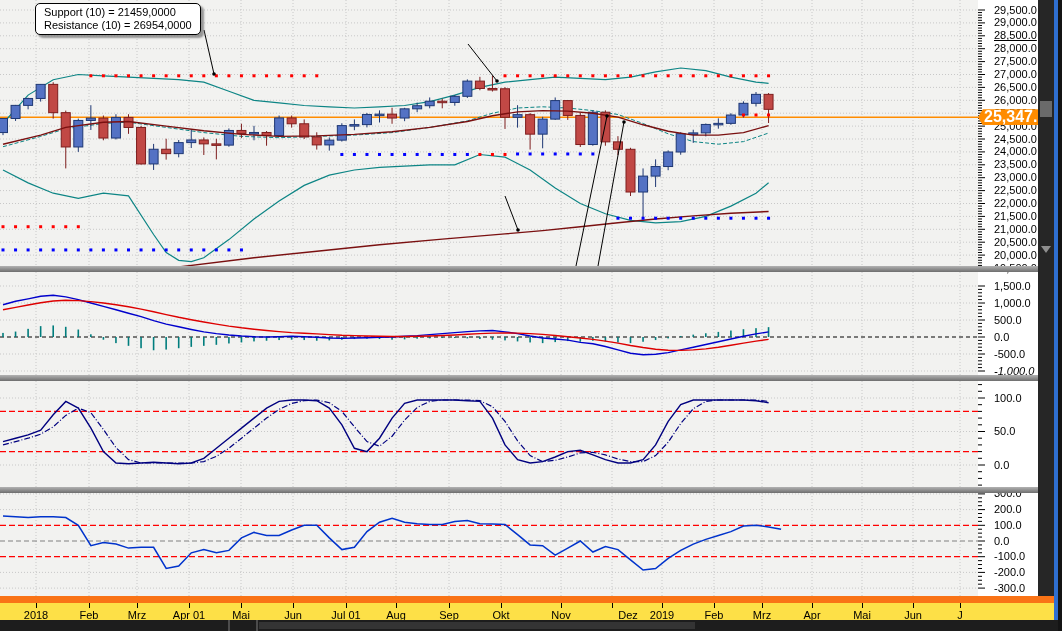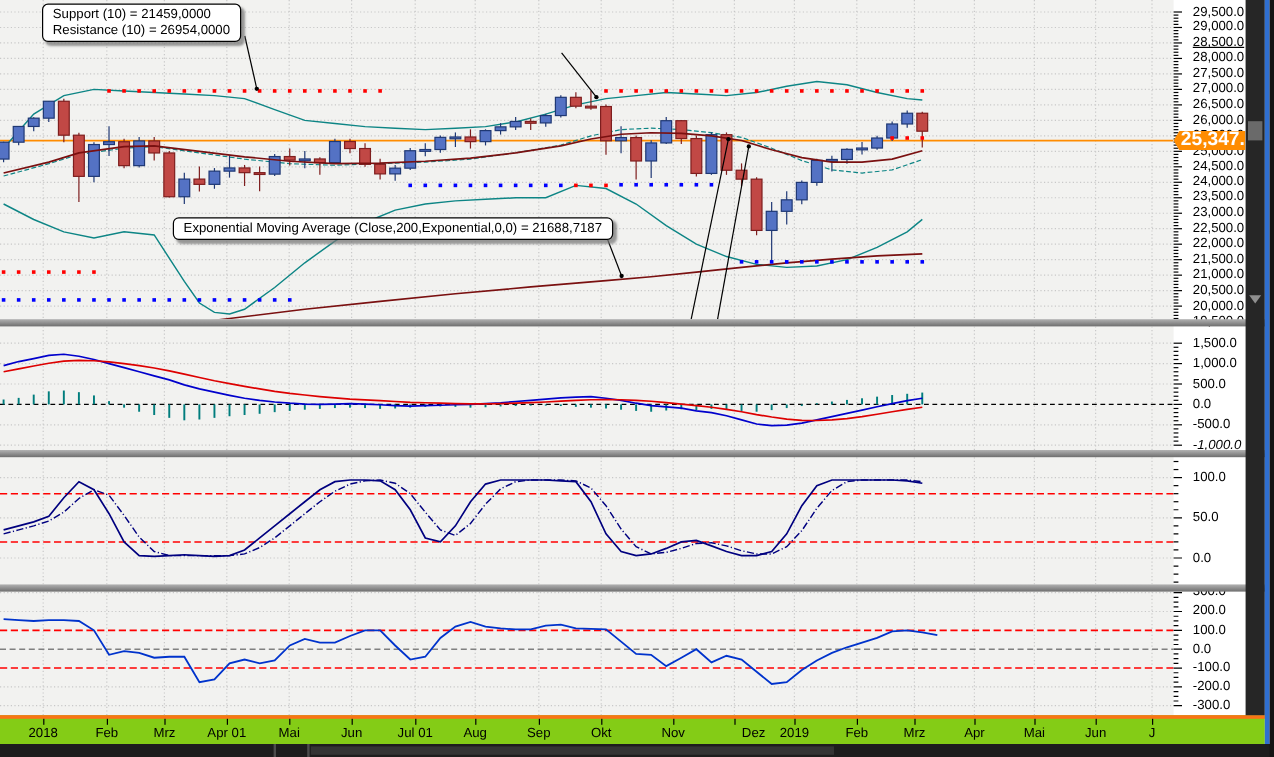--- a/index.html
+++ b/index.html
@@ -5,21 +5,21 @@
   html,body{margin:0;padding:0;background:#dcdcdc;font-family:"Liberation Sans",sans-serif;}
   #app{position:relative;width:1062px;height:631px;overflow:hidden;background:#f2f2f0;}
   .panel{position:absolute;left:0;width:978px;background:#f2f2f0;z-index:0;}
   #axis-gutter{position:absolute;left:978px;top:0;width:60px;height:596px;background:#ffffff;z-index:2;}
   .axis-label{position:absolute;left:16px;font-size:11px;line-height:13px;height:13px;color:#000;white-space:nowrap;}
   #chart-svg{position:absolute;left:0;top:0;z-index:3;}
   #price-tag{position:absolute;left:978px;width:60px;height:16px;background:#ff8c00;color:#fff;
      font-size:16px;font-weight:bold;line-height:16px;padding-left:6px;box-sizing:border-box;z-index:5;
      clip-path:polygon(0 50%,8% 0,100% 0,100% 100%,8% 100%);}
   .divider{position:absolute;left:0;width:1056px;height:6px;background:linear-gradient(#b2b2b2,#6e6e6e);z-index:6;}
-  #date-axis{position:absolute;left:0;top:596px;width:1054px;height:24px;background:#84cc16;border-top:3px solid #f97316;z-index:2;box-sizing:border-box;}
+  #date-axis{position:absolute;left:0;top:596px;width:1054px;height:24px;background:#fde047;border-top:7px solid #f97316;z-index:2;box-sizing:border-box;}
   .date-label{position:absolute;top:6px;transform:translateX(-50%);font-size:11px;color:#000;white-space:nowrap;}
   .date-tick{position:absolute;top:0;width:1px;height:5px;background:#000;}
   #v-scroll{position:absolute;left:1038px;top:0;width:16px;height:596px;background:#262626;z-index:6;}
   #v-thumb{position:absolute;left:2px;top:101px;width:12px;height:16px;background:#6a6a6a;}
   #v-arrow{position:absolute;left:3px;top:246px;width:0;height:0;border-left:5px solid transparent;border-right:5px solid transparent;border-top:7px solid #8f8f8f;}
   #h-scroll{position:absolute;left:0;top:620px;width:1062px;height:11px;background:#1d1d1d;z-index:6;}
   #h-thumb{position:absolute;left:259px;top:2px;width:436px;height:7px;background:#343434;}
   .h-sep{position:absolute;top:0;width:2px;height:11px;background:#4c4c4c;}
   #right-blue{position:absolute;left:1054px;top:0;width:4px;height:620px;background:#2f6fd0;z-index:6;}
   #right-dark{position:absolute;left:1058px;top:0;width:4px;height:631px;background:#141414;z-index:6;}
@@ -756,17 +756,14 @@
     <div id="h-thumb"></div>
   </div>
 
   <div id="right-blue"></div>
   <div id="right-dark"></div>
 
   <div class="callout" style="left:35px;top:3px;">
     <span>Support (10) = 21459,0000</span><br>
     <span>Resistance (10) = 26954,0000</span>
   </div>
-  <div class="callout" style="left:144px;top:181px;">
-    <span>Exponential Moving Average (Close,200,Exponential,0,0) = 21688,7187</span>
-  </div>
 
 </div>
 
 </body></html>

